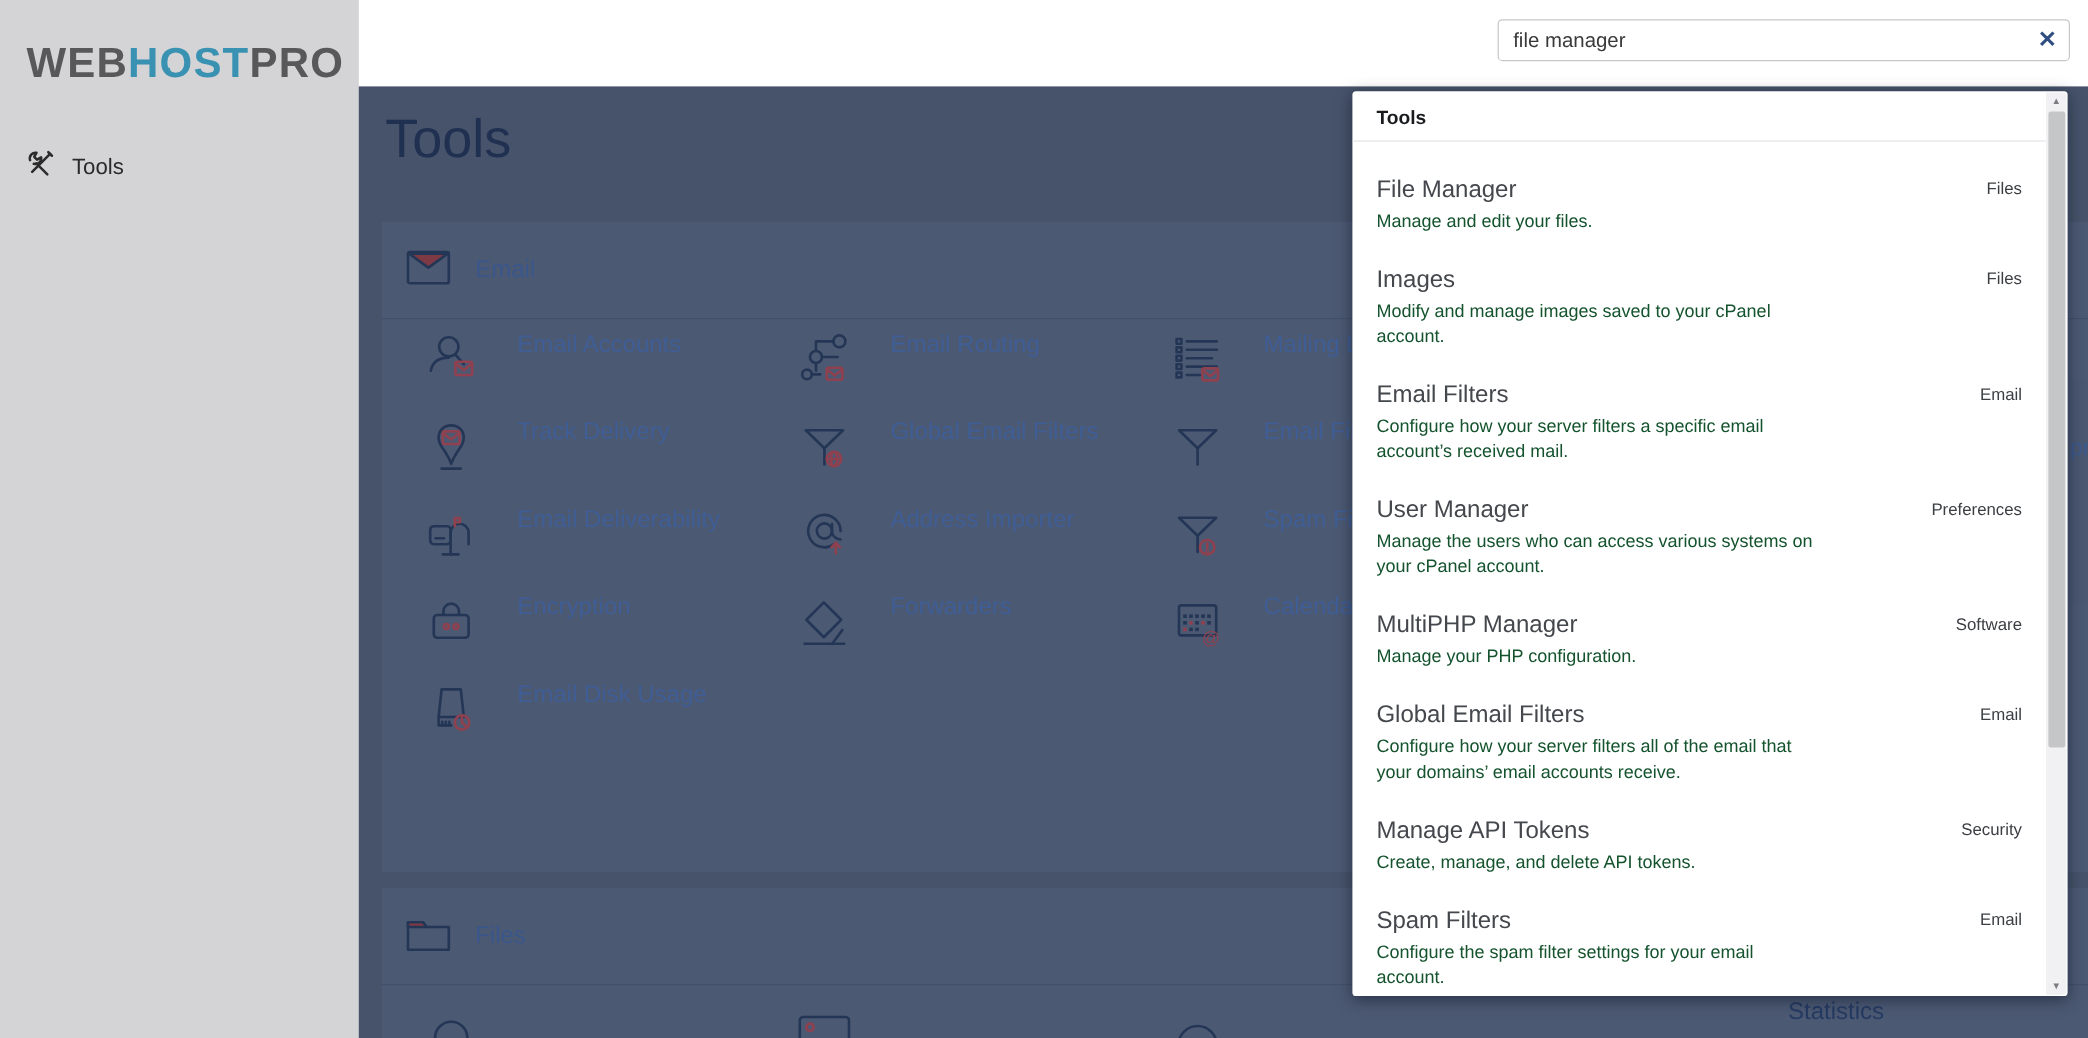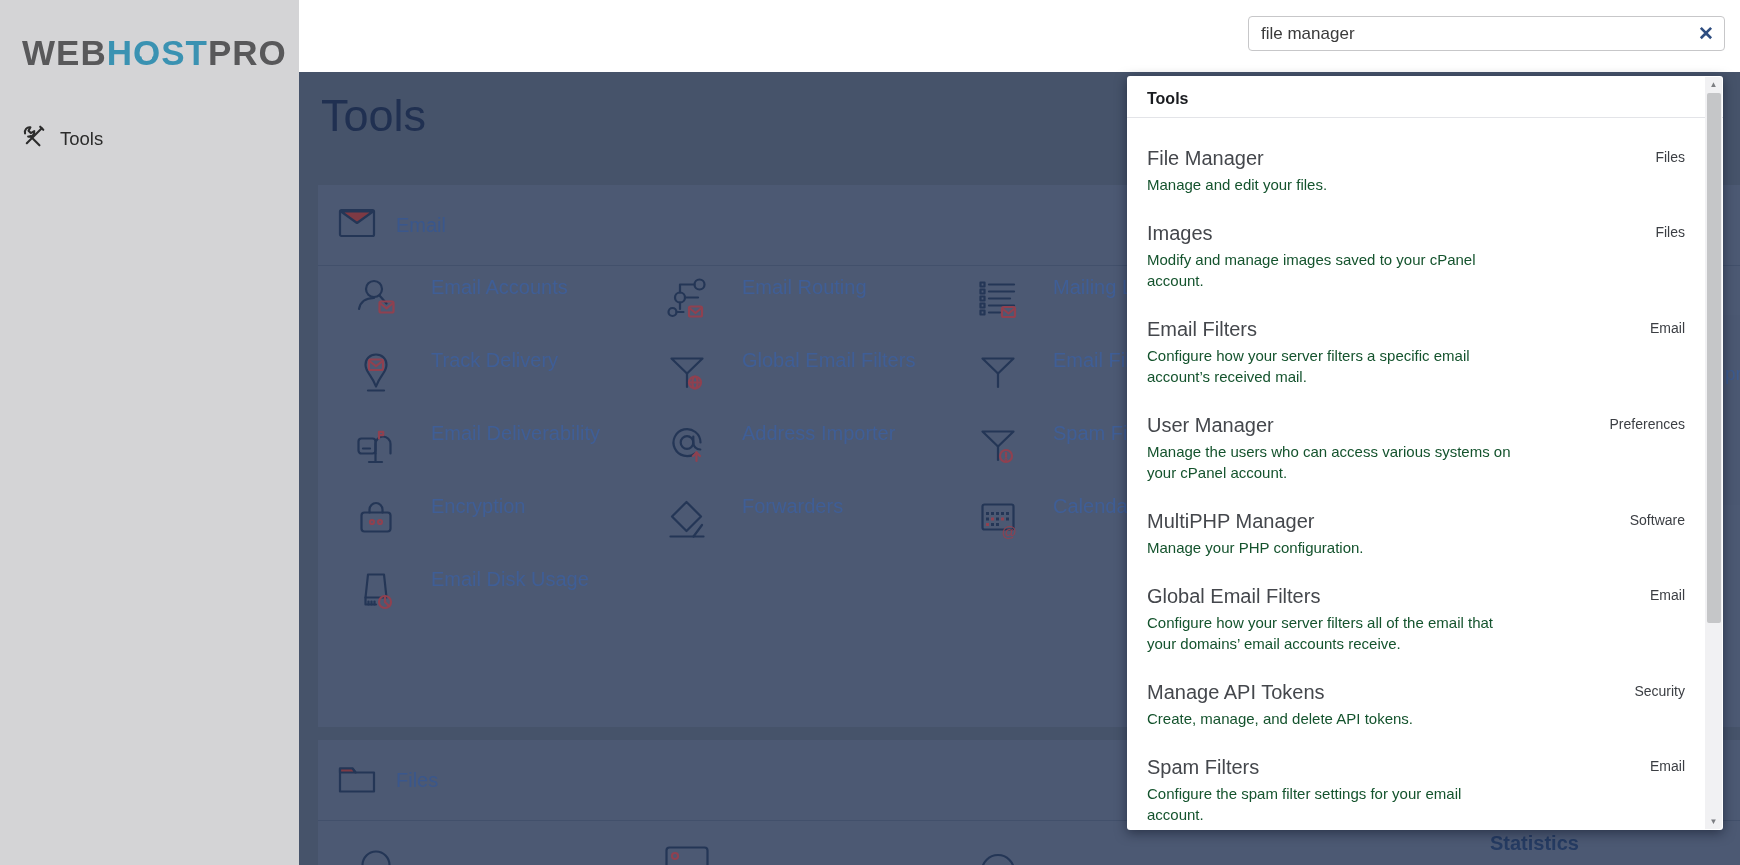--- a/index.html
+++ b/index.html
@@ -27,21 +27,21 @@
   .card{position:absolute;left:29px;right:0;background:#4c5973;}
   .card-email{top:113px;height:542px;}
   .card-files{top:668px;height:220px;}
   .card-head{height:80px;display:flex;align-items:center;gap:20px;padding-left:20px;border-bottom:1px solid #42506b;}
   .sec-label{font-size:20px;color:#3a578c;}
   .grid{display:grid;grid-template-columns:311px 311px 1fr;grid-auto-rows:73px;padding:10px 0 0 36px;}
   .gitem{display:flex;align-items:flex-start;gap:33px;cursor:pointer;}
   .gitem svg{flex:0 0 auto;}
   .glabel{font-size:20px;color:#3f5e96;white-space:nowrap;}
   .files-body{display:grid;grid-template-columns:311px 311px 1fr;padding:14px 0 0 36px;}
-  .stats-label{position:absolute;left:1201px;top:760px;font-size:20px;font-weight:700;color:#253b62;}
+  .stats-label{position:absolute;left:1201px;top:760px;font-size:20px;font-weight:400;color:#253b62;}
   .right-sliver{position:absolute;left:1434px;top:243px;width:17px;height:190px;background:#4b5872;}
   .domain-frag{position:absolute;left:1436px;top:291px;font-size:19px;color:#3c5a8e;white-space:nowrap;}
   
   .dropdown{position:absolute;left:1127px;top:76px;width:596px;height:754px;background:#ffffff;border-radius:3px;
     box-shadow:0 3px 12px rgba(8,14,30,.5);z-index:30;overflow:hidden;}
   .sr-head{padding:14px 20px 9px;font-size:16px;font-weight:bold;color:#191b1f;}
   .sr-divider{height:1px;background:#e3e4e8;}
   .sr-list{padding-right:56px;}
   .sr-item{position:relative;margin:26px 0 0 20px;cursor:pointer;}
   .sr-item.first{margin-top:28px;}

